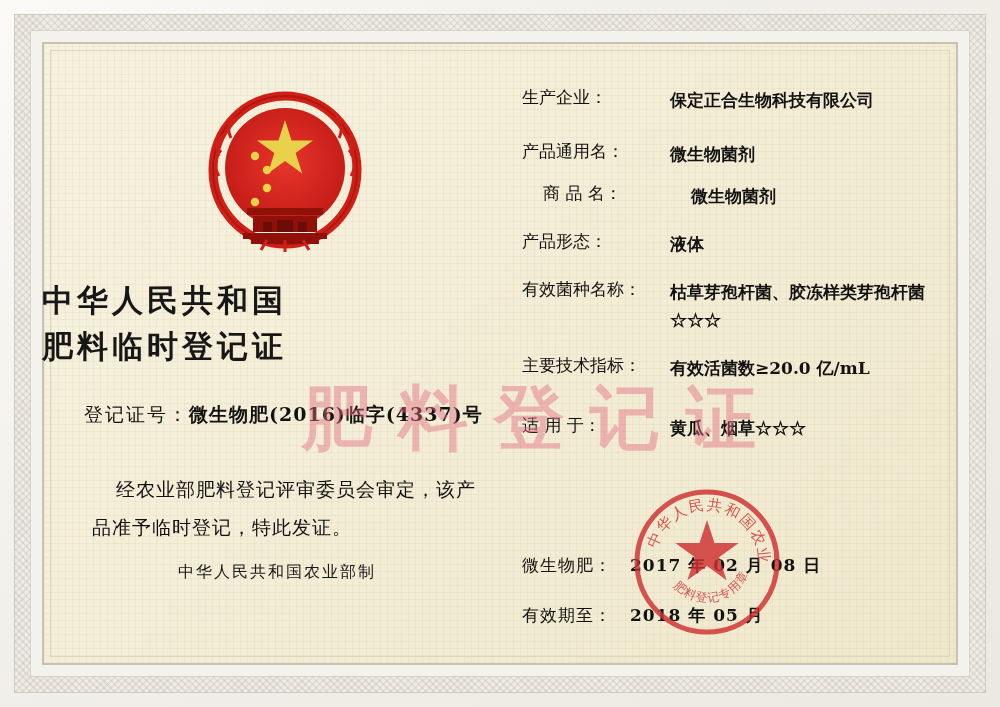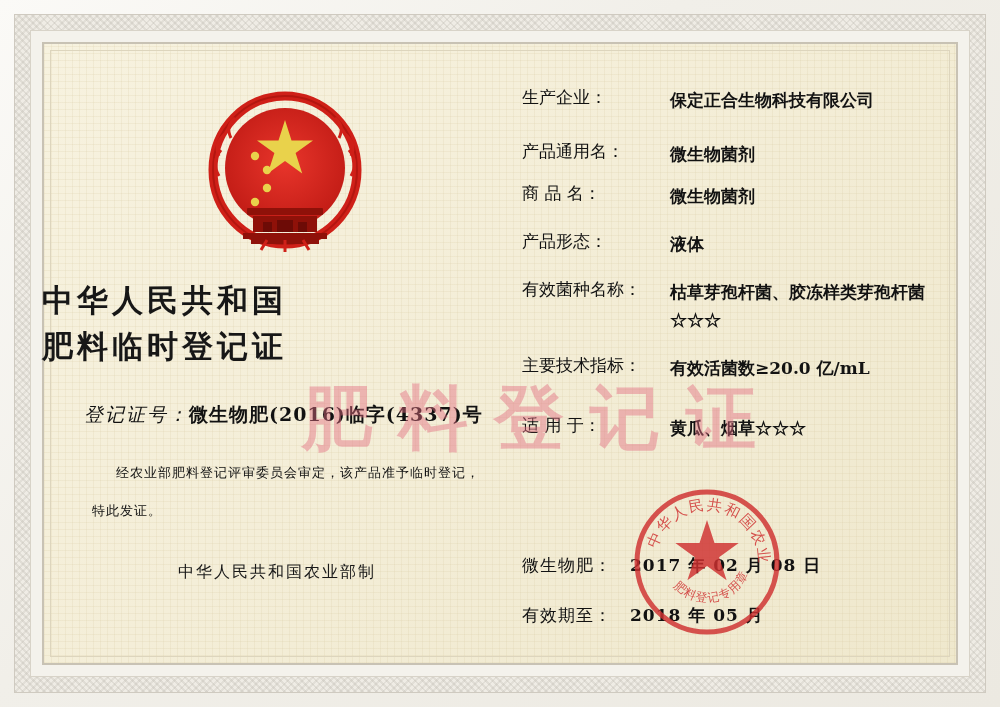--- a/index.html
+++ b/index.html
@@ -62,25 +62,25 @@
     font-size:31px;
     font-weight:bold;
     letter-spacing:4px;
     line-height:46px;
     font-family:"DejaVu Serif", serif;
   }
   .reg-line{
     position:absolute;left:42px;top:360px;width:400px;
     font-size:19px;color:#111;letter-spacing:1px;
   }
-  .reg-line .lbl{letter-spacing:2px;font-style:italic;}
+  .reg-line .lbl{letter-spacing:2px;}
   .reg-line .val{font-weight:bold;}
   .body-text{
-    position:absolute;left:50px;top:412px;width:390px;
-    font-size:13px;color:#111;line-height:38px;letter-spacing:1px;
+    position:absolute;left:50px;top:428px;width:390px;
+    font-size:19px;color:#111;line-height:38px;letter-spacing:1px;
     text-indent:24px;
   }
   .issuer{
     position:absolute;left:0;top:508px;width:470px;
     text-align:center;font-size:16px;color:#181818;letter-spacing:2px;margin-top:12px;
   }
 
   
   .right{
     position:absolute;left:470px;top:0;right:0;height:100%;
@@ -93,21 +93,21 @@
     display:inline-block;width:148px;text-align:justify;
     letter-spacing:0px;vertical-align:top;
     font-family:"DejaVu Serif", serif;
   }
   .field .v{
     display:inline-block;width:268px;vertical-align:top;
     font-weight:bold;line-height:28px;
   }
   .f1{top:44px;}
   .f2{top:92px;margin-top:6px;}
-  .f3{top:140px;}
+  .f3{top:140px;margin-left:21px;}
   .f4{top:188px;}
   .f5{top:236px;}
   .f6{top:312px;}
   .f7{top:372px;}
   .date{
     position:absolute;left:10px;font-size:17px;color:#121212;letter-spacing:1px;
   }
   .d1{top:512px;}
   .d2{top:562px;}
   .date .k{display:inline-block;width:108px;letter-spacing:1px;}

